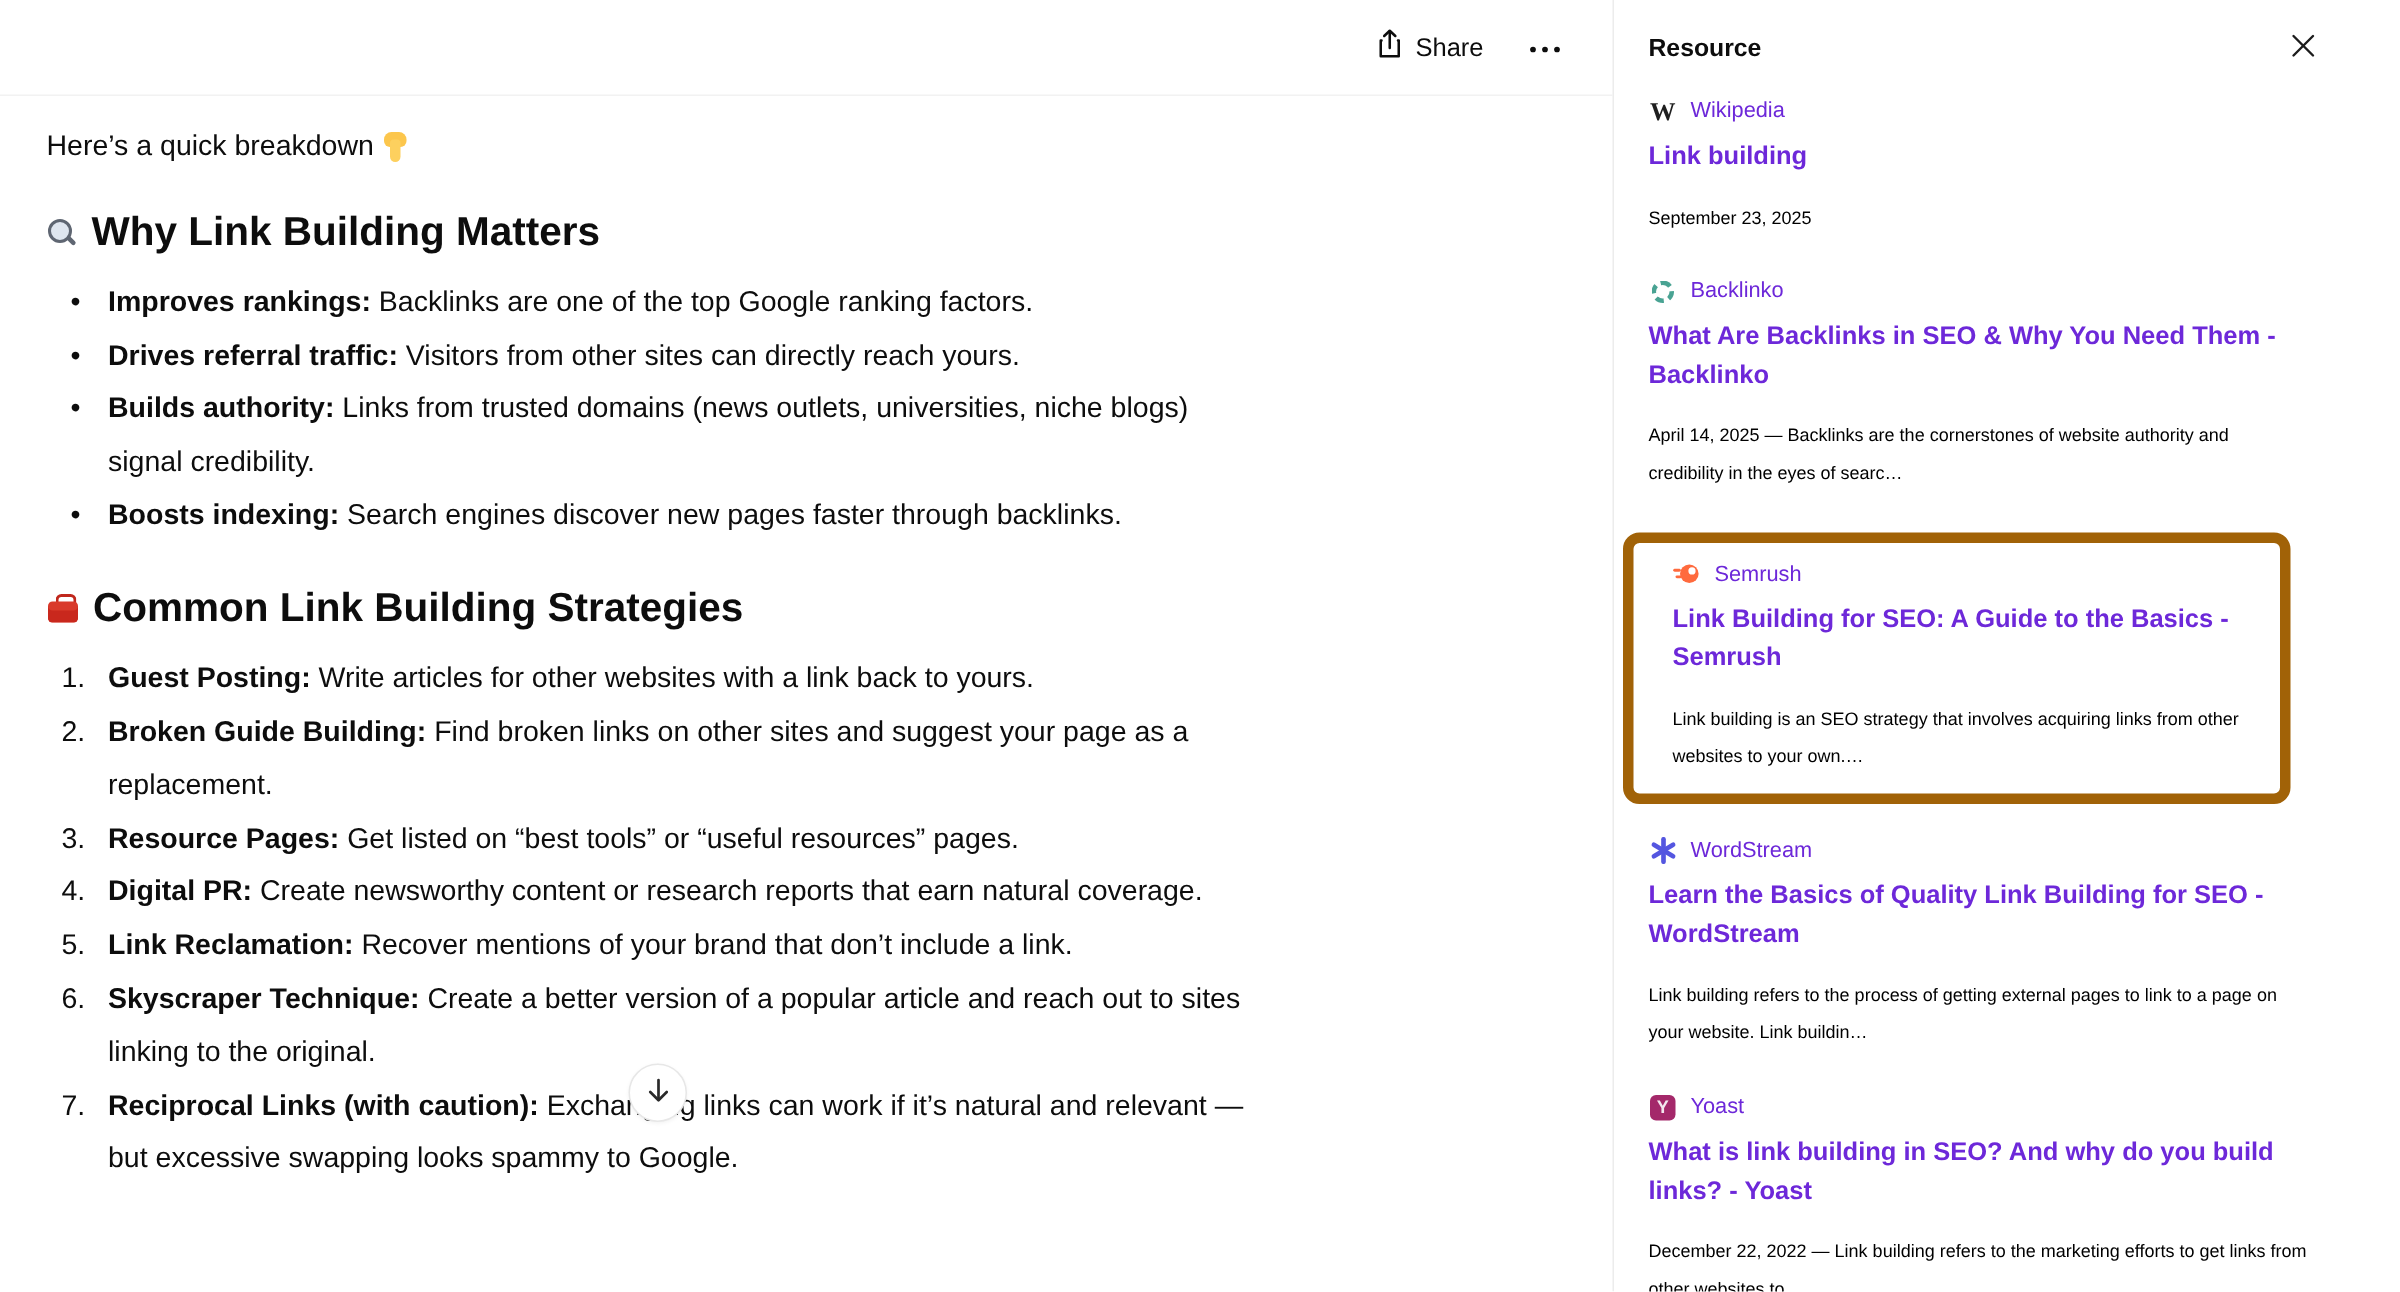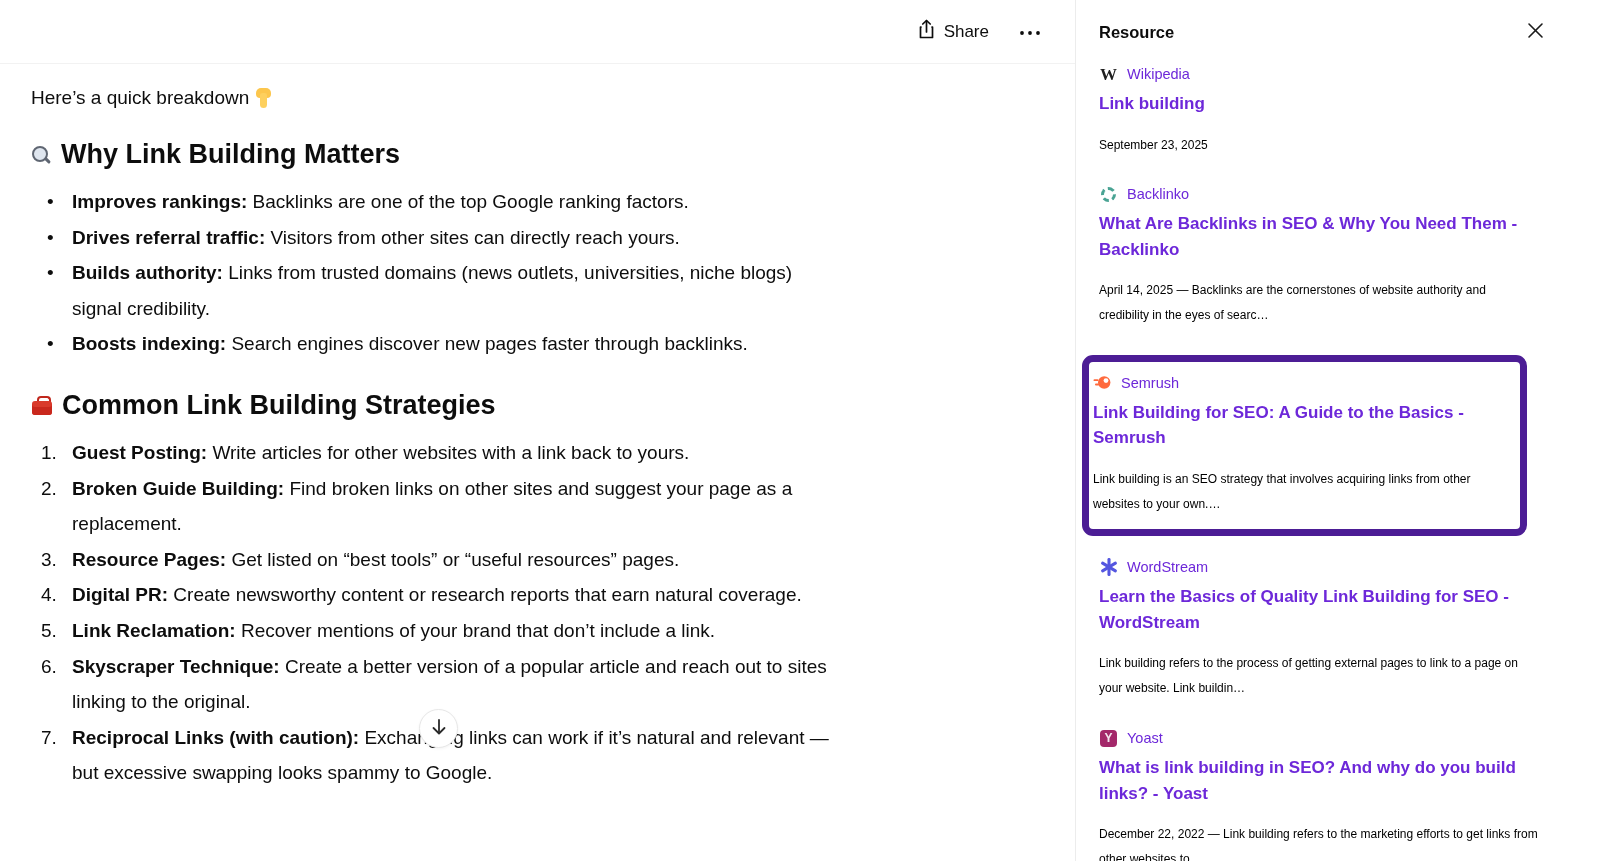--- a/index.html
+++ b/index.html
@@ -60,22 +60,22 @@
     padding:0 56px 0 23px; }
   .panel-title { font-size:16.5px; font-weight:700; }
   .close-btn { background:none; border:none; cursor:pointer; display:flex; align-items:center; }
 
   .entry { margin:0 62px 27px 23px; cursor:pointer; }
   .entry-src { display:flex; align-items:center; gap:9px; height:20px; }
   .src-name { font-size:14.5px; color:#6d28d9; }
   .entry-title { font-size:17px; font-weight:700; line-height:25.5px; margin-top:7px; color:#6d28d9; }
   .entry-snippet { font-size:12px; color:#000000; line-height:24.8px; margin-top:16px; }
 
-  .hl-wrap { border:7px solid #4c1d95; border-radius:11px; margin:17px 73px 21px 6px;
-    padding:11px 8px 13px 4px; cursor:pointer; }
+  .hl-wrap { border:7px solid #a16207; border-radius:11px; margin:17px 73px 21px 6px;
+    padding:11px 8px 13px 26px; cursor:pointer; }
   .hl-wrap .entry-in { margin:0; }
 
   .src-ico { width:19px; height:19px; display:flex; align-items:center; justify-content:center; flex:none; }
   .ico-wiki { font-family:"Liberation Serif", serif; font-size:17px; font-weight:600; color:#1f1f1f; line-height:1; }
   .ico-backlinko { width:15px; height:15px; border:3px dashed #49a393; border-radius:50%; }
   .ico-yoast { width:17px; height:17px; background:#a4286a; border-radius:4px; color:#f3e6ee;
     font-size:12px; font-weight:700; display:flex; align-items:center; justify-content:center; line-height:1; }
 </style>
 </head>
 <body>

